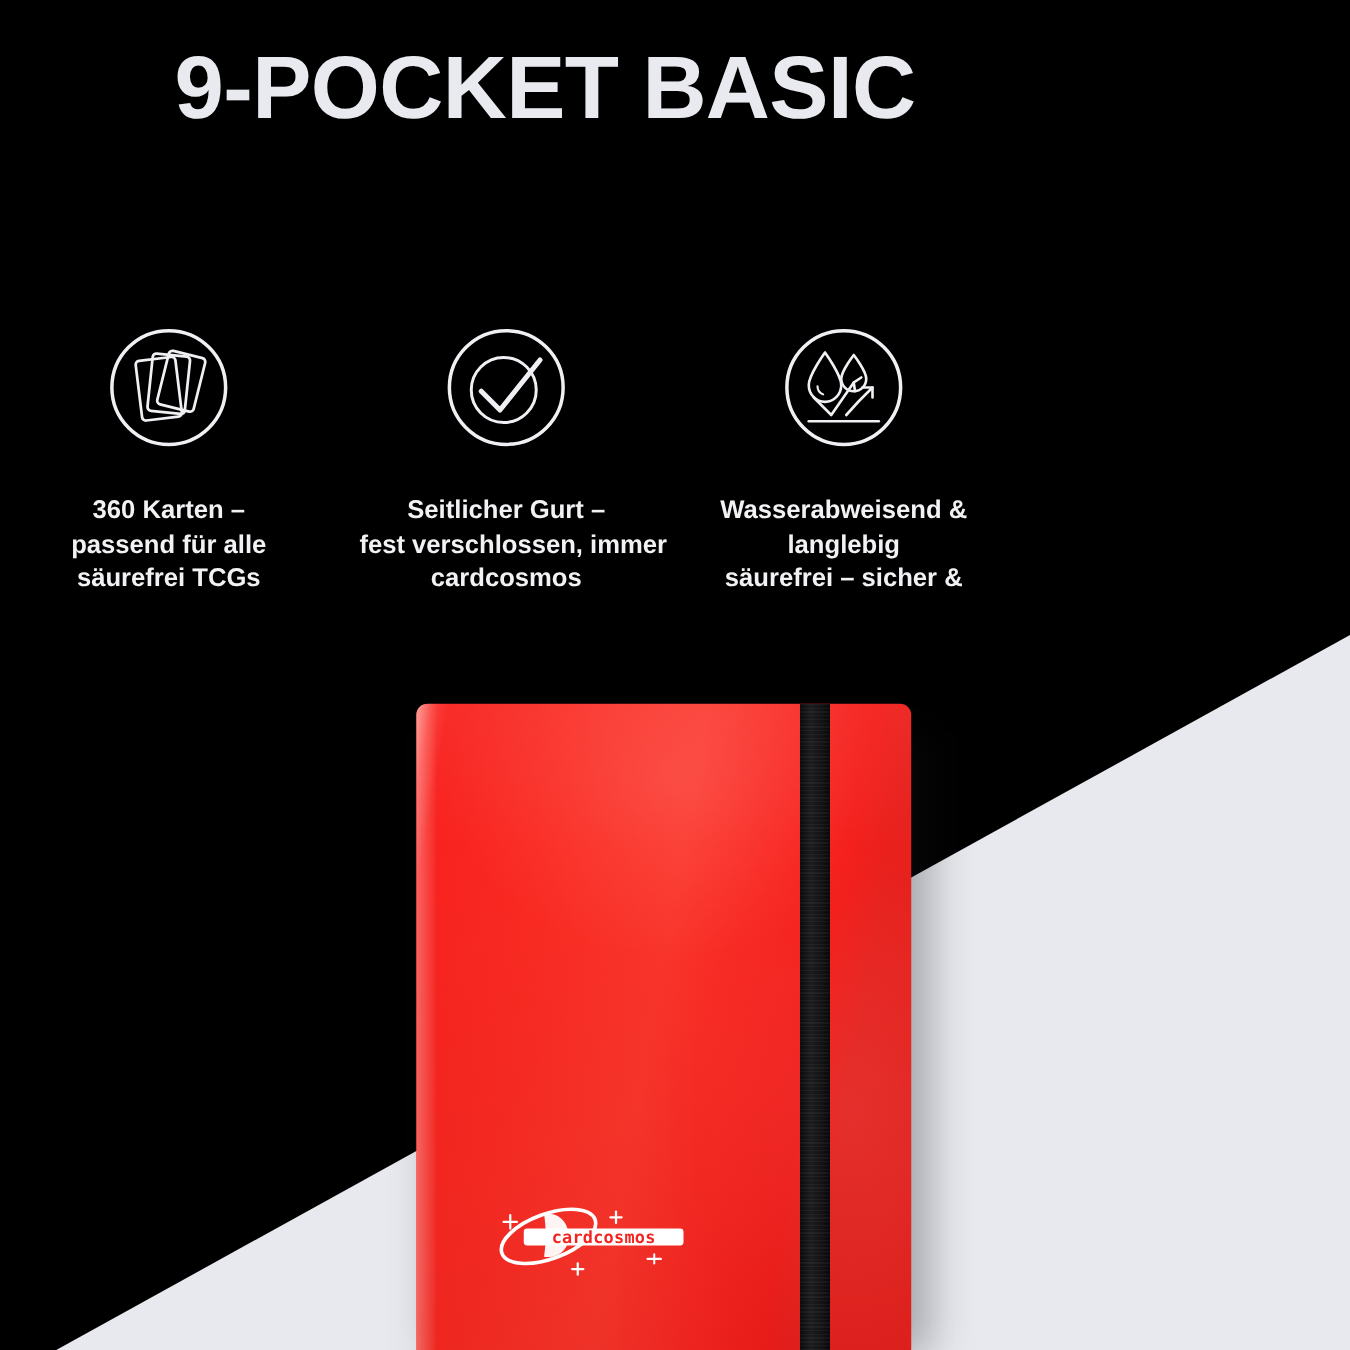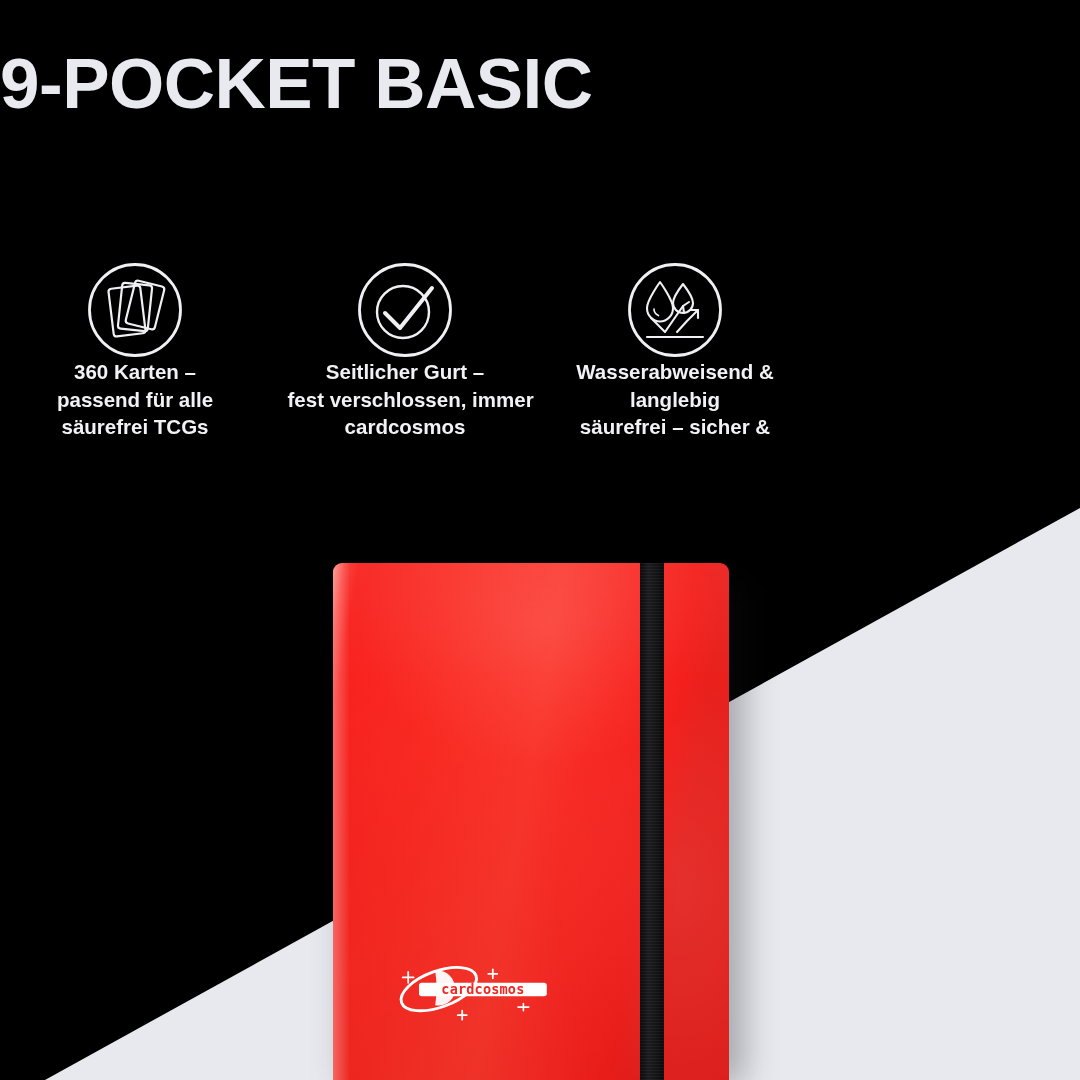--- a/index.html
+++ b/index.html
@@ -25,22 +25,23 @@
     height: 1080px;
     background: #e8e9ee;
     clip-path: polygon(1080px 508px, 1080px 1080px, 45px 1080px);
     z-index: 1;
   }
 
   
   .headline {
     position: absolute;
     left: 0;
-    top: 36px;
+    top: 23px;
     width: 872px;
+    text-align: center;
     color: #e9eaf0;
     font-size: 71px;
     font-weight: bold;
     line-height: 96px;
     letter-spacing: -0.5px;
     z-index: 4;
   }
   .headline-line { display: block; white-space: nowrap; }
 
   
@@ -57,20 +58,21 @@
     display: flex;
     flex-direction: column;
     align-items: center;
   }
   .icon-circle {
     width: 96px;
     height: 96px;
     display: block;
   }
   .feature-text {
+    margin-top: 36px;
     width: 235px;
     text-align: center;
     color: #f2f2f5;
     font-size: 20.5px;
     font-weight: bold;
     line-height: 27.5px;
   }
   .feature-text span { display: block; white-space: nowrap; }
 
   

